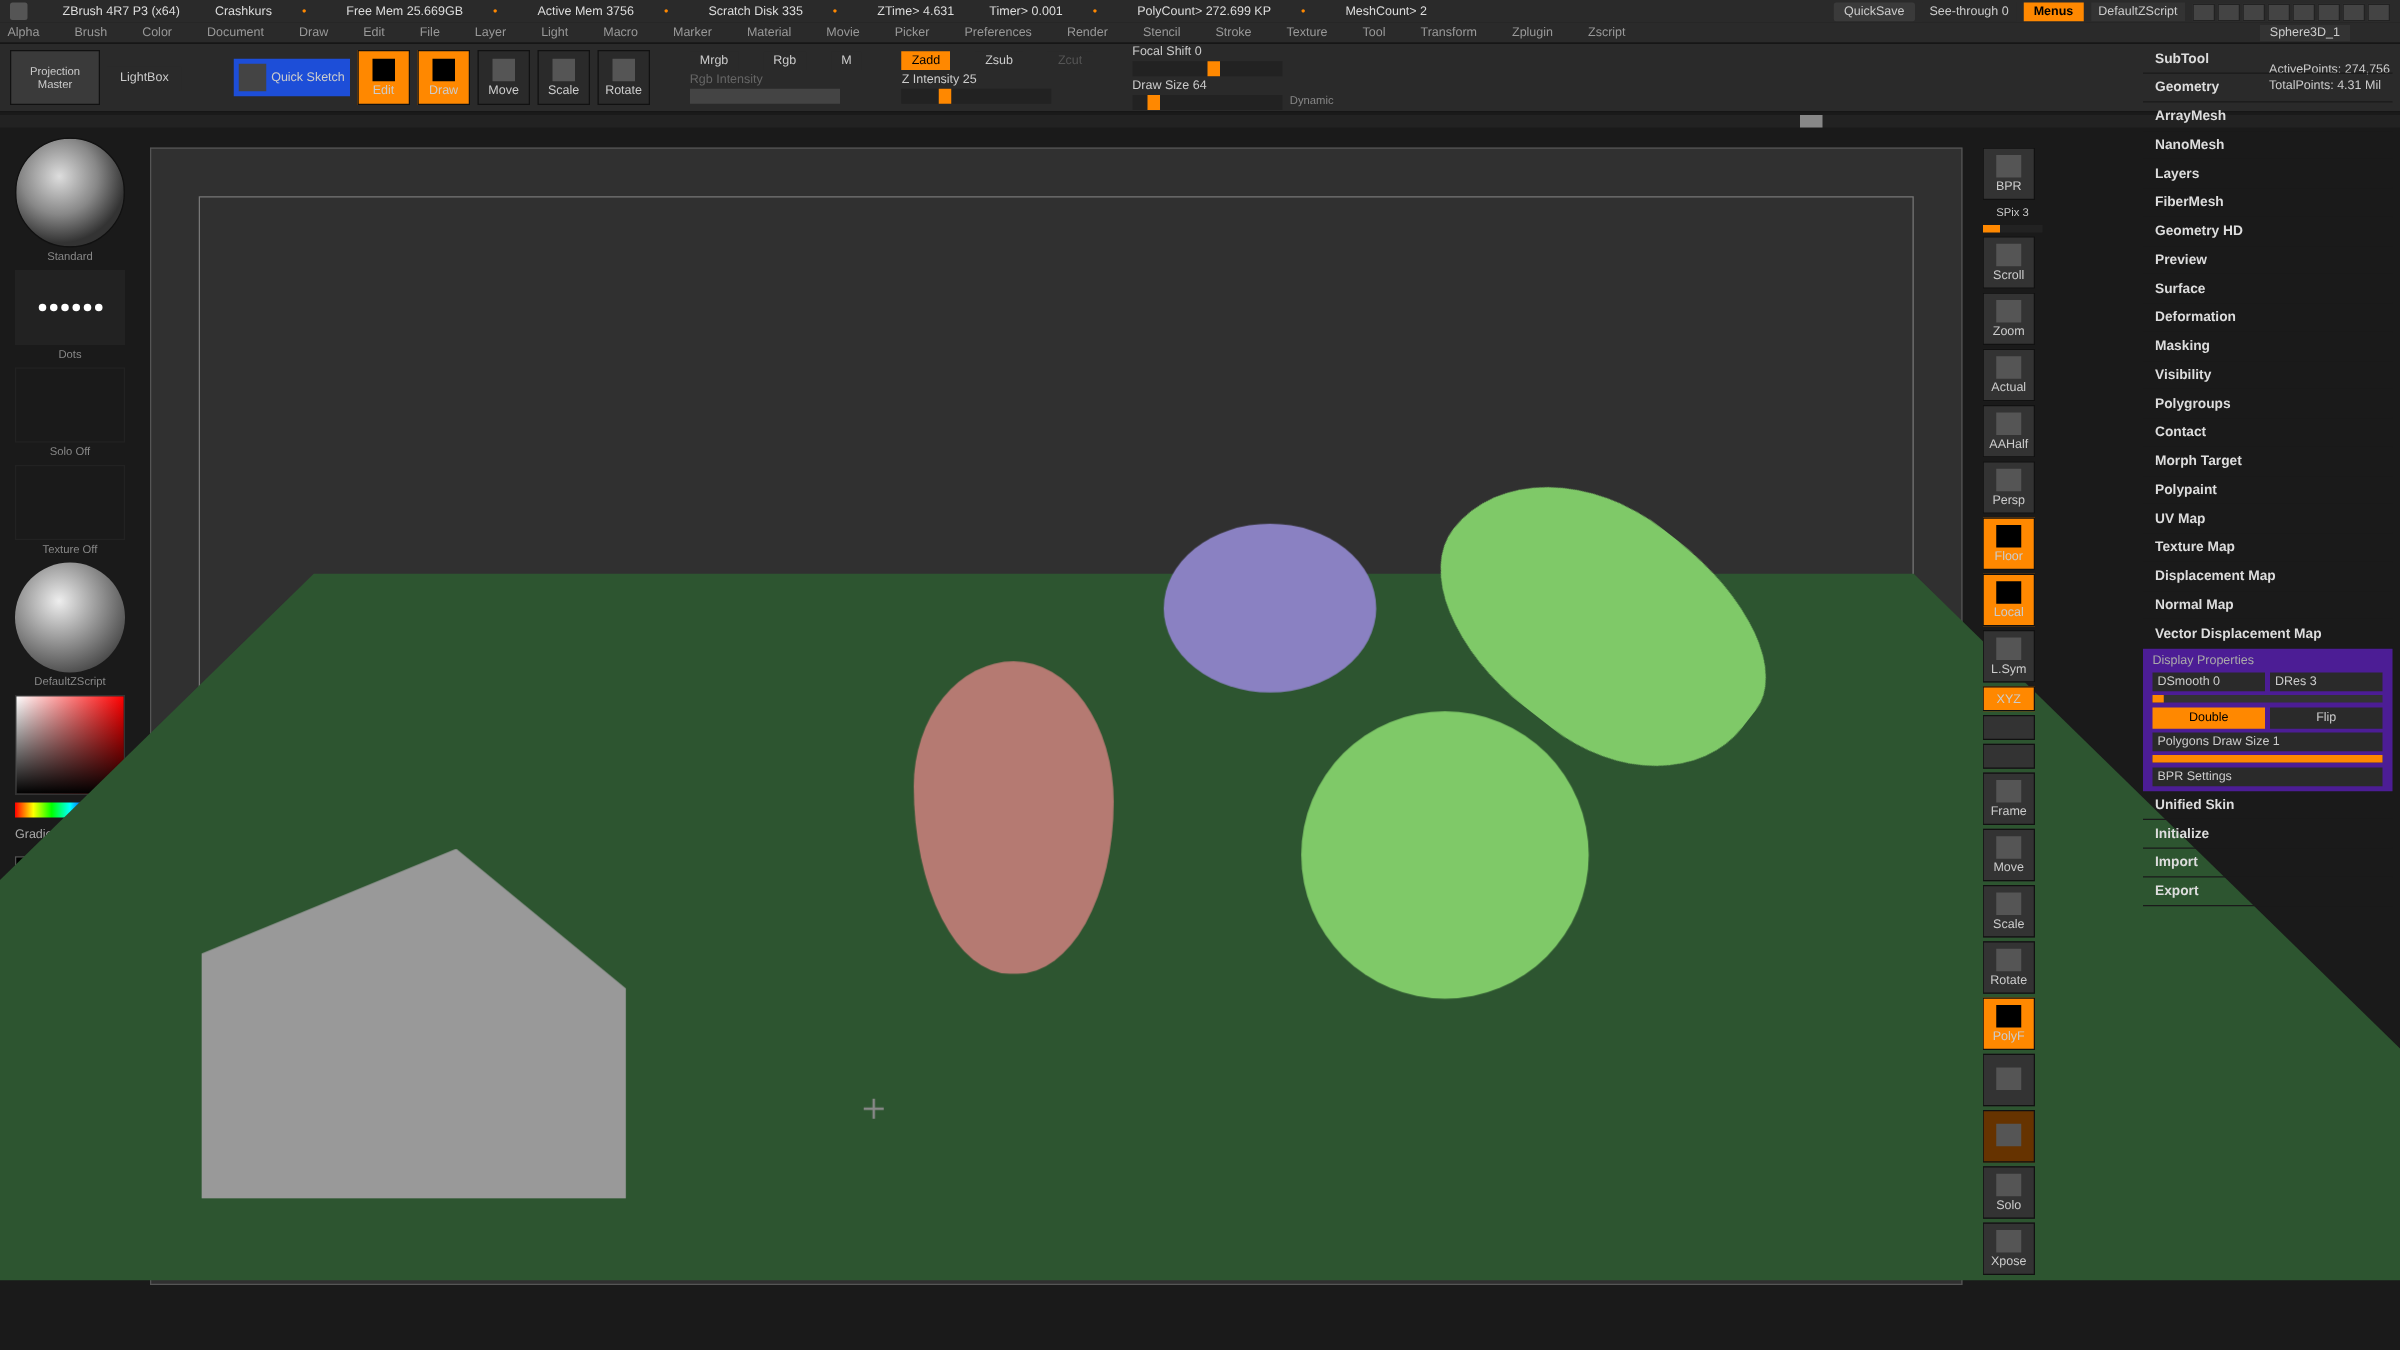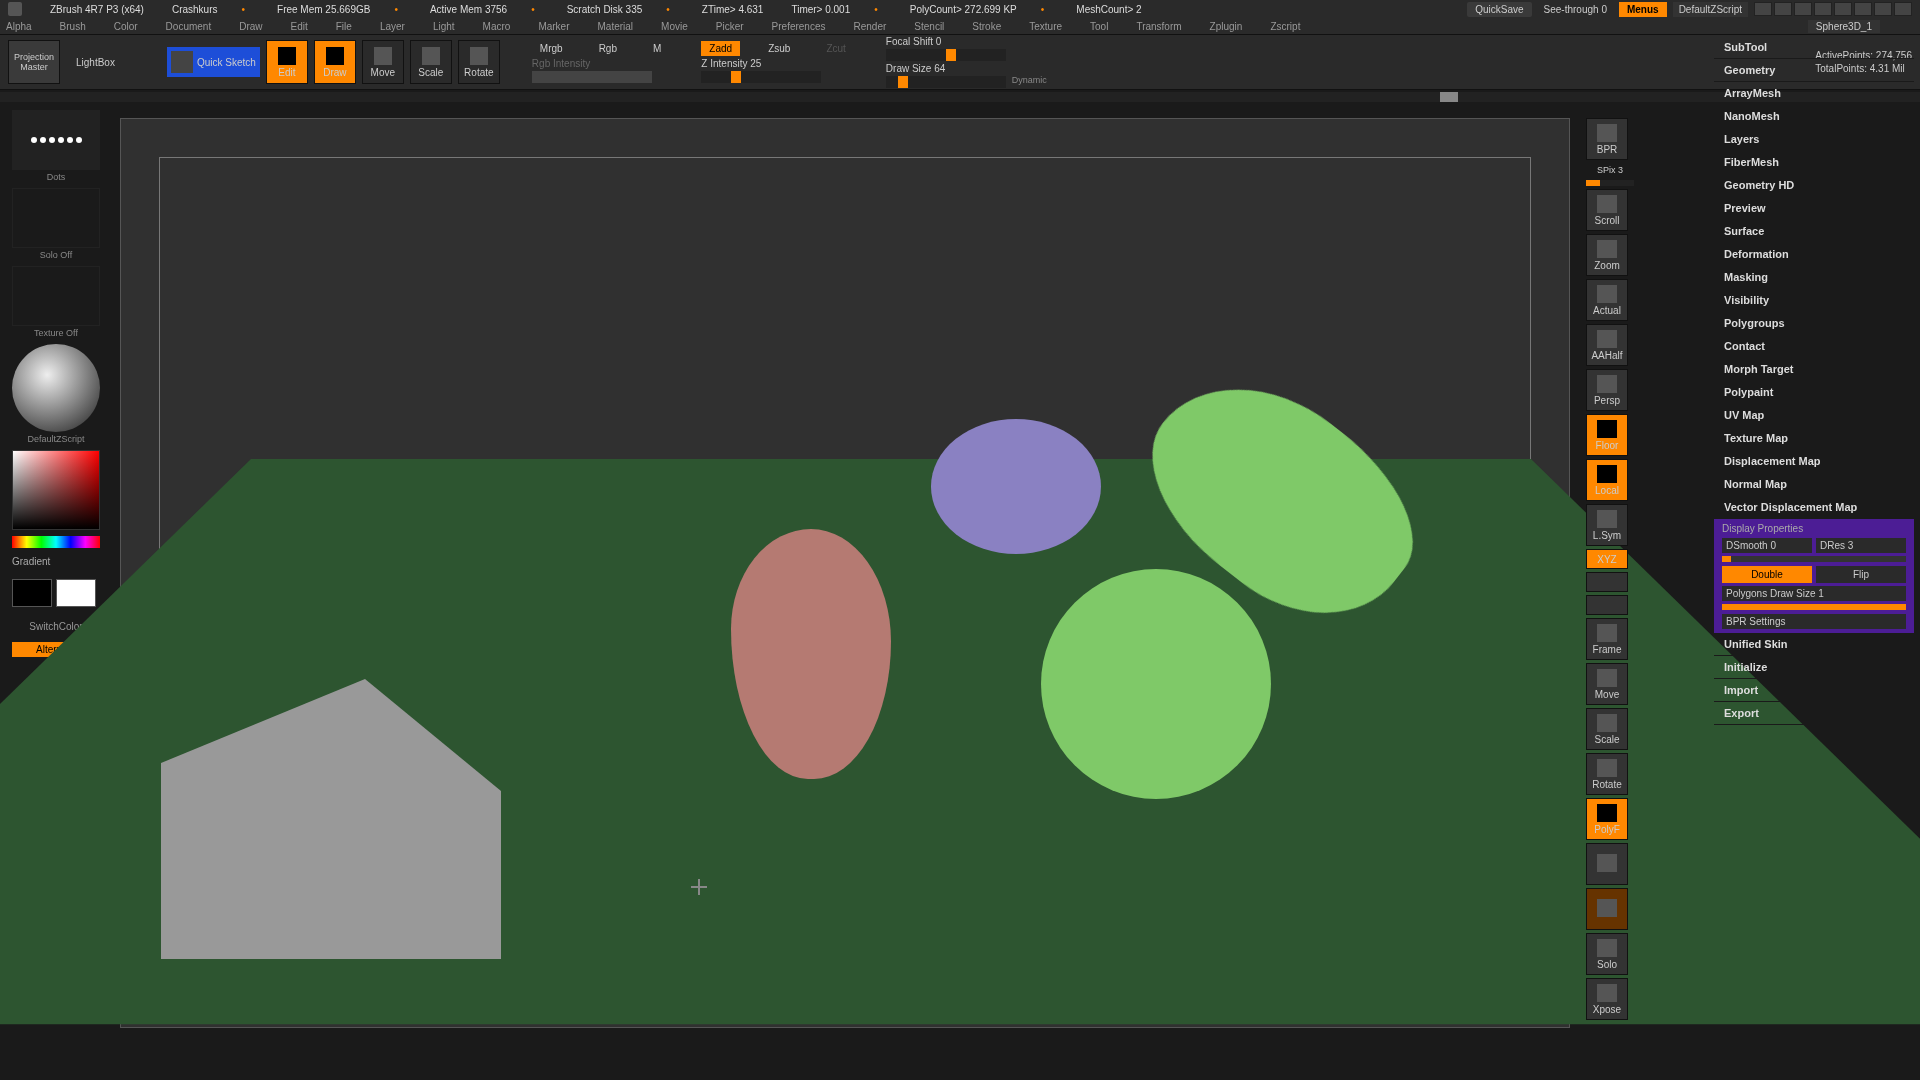--- a/index.html
+++ b/index.html
@@ -1,32 +1,32 @@
 <!DOCTYPE html>
 <html><head>
 <meta charset="utf-8">
 <style>
 *{margin:0;padding:0;box-sizing:border-box;font-family:Verdana,sans-serif;font-size:10px;color:#ccc;user-select:none}
 body{background:#1a1a1a;width:1920px;height:1080px;overflow:hidden;position:relative}
 .topbar{height:18px;background:#2a2a2a;display:flex;align-items:center;padding:0 8px;gap:20px}
 .app-icon{width:14px;height:14px;background:#555;border-radius:2px}
 .top-info{color:#ddd;font-size:10px;margin-left:8px}
 .dot{color:#ff8800;margin:0 4px}
-.top-right{margin-left:auto;display:flex;align-items:flex-start;gap:6px}
+.top-right{margin-left:auto;display:flex;align-items:flex-end;gap:6px}
 .quicksave{background:#3a3a3a;padding:2px 8px;border-radius:2px}
 .seethrough{background:#2a2a2a;padding:2px 6px}
 .menus-btn{background:#ff8800;color:#000;padding:2px 8px;font-weight:bold}
 .script-name{background:#333;padding:2px 6px}
 .sys-icons{display:flex;gap:2px}
 .sys-icon{width:18px;height:14px;background:#444;border:1px solid #222}
 .menubar{height:16px;background:#2a2a2a;display:flex;align-items:center;padding:0 6px;gap:28px}
 .menu-item{color:#999;font-size:10px;cursor:pointer}
 .tool-label{position:absolute;right:40px;top:20px;background:#333;padding:1px 8px;font-size:10px}
 .toolbar{height:56px;background:#2a2a2a;display:flex;align-items:center;padding:4px 8px;gap:6px;border-top:1px solid #111;border-bottom:1px solid #111}
-.proj-master{width:52px;height:44px;background:#3a3a3a;border:1px solid #111;display:flex;flex-direction:column;align-items:center;justify-content:center;font-size:9px;text-align:center}
+.proj-master{width:72px;height:44px;background:#3a3a3a;border:1px solid #111;display:flex;flex-direction:column;align-items:center;justify-content:center;font-size:9px;text-align:center}
 .lightbox{padding:4px 10px;background:#2a2a2a}
 .qsketch{display:flex;align-items:center;gap:4px;background:#1d4ed8;padding:4px}
 .qsketch-icon{width:22px;height:22px;background:#444}
 .mode-btn{width:42px;height:44px;background:#2a2a2a;border:1px solid #111;display:flex;flex-direction:column;align-items:center;justify-content:center;font-size:9px}
 .mode-btn.active{background:#ff8800;color:#000}
 .mode-icon{width:18px;height:18px;background:#555;margin-bottom:2px}
 .mode-btn.active .mode-icon{background:#000}
 .tb-section{display:flex;flex-direction:column;gap:2px}
 .tb-row{display:flex;gap:20px;align-items:center}
 .tb-btn{padding:2px 8px;background:#2a2a2a;font-size:10px}
@@ -224,20 +224,24 @@
   <div class="stats">
     <span>ActivePoints: 274,756</span>
     <span>TotalPoints: 4.31 Mil</span>
   </div>
 </div>
 <div class="timeline">
     <span class="timeline-mark"></span>
   </div>
 
 <div class="left-panel">
+  <div>
+      <div class="brush-prev"></div>
+      <div class="panel-lbl">Standard</div>
+    </div>
   <div>
       <div class="stroke-prev">
         <div class="stroke-dots">
           <span></span>
           <span></span>
           <span></span>
           <span></span>
           <span></span>
           <span></span>
         </div>

